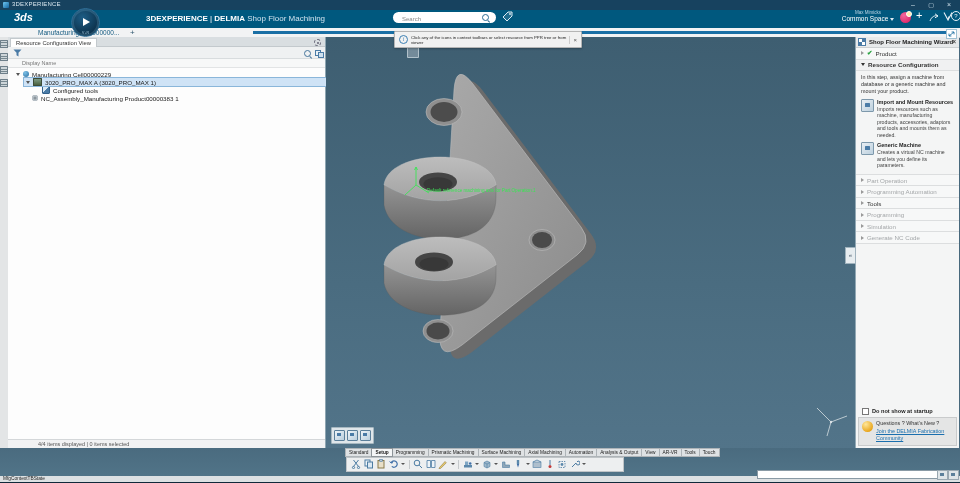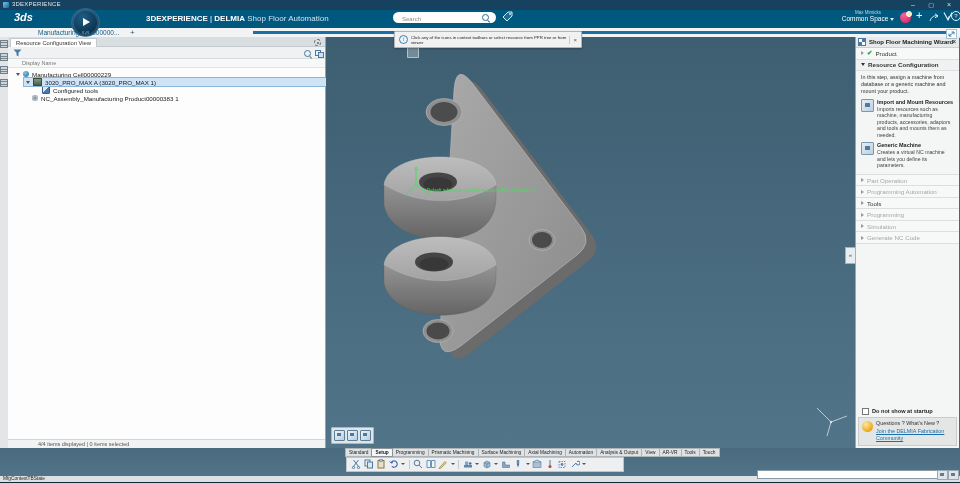--- a/index.html
+++ b/index.html
@@ -205,21 +205,21 @@
 <div id="header"></div>
 <div class="logo3ds">3ds</div>
 <div class="compass">
   <span class="play"></span>
   <span class="vr">V+R</span>
 </div>
 <div class="brand">
   <span class="b">3DEXPERIENCE</span>
   <span>|</span>
   <span class="b">DELMIA</span>
-  <span class="lite">Shop Floor Automation</span>
+  <span class="lite">Shop Floor Machining</span>
 </div>
 <div class="search-pill">
   <input placeholder="Search" style="">
   <span class="mag"></span>
 </div>
 <span class="tag-icon">
   <svg class="svgic" width="11" height="11" viewBox="0 0 11 11">
     <path d="M1,6 L6,1 H10 V5 L5,10 Z" fill="rgba(255,255,255,.12)" stroke="#dcebf4" stroke-width="1"></path>
     <circle cx="8" cy="3" r=".9" fill="#dcebf4"></circle>
   </svg>

